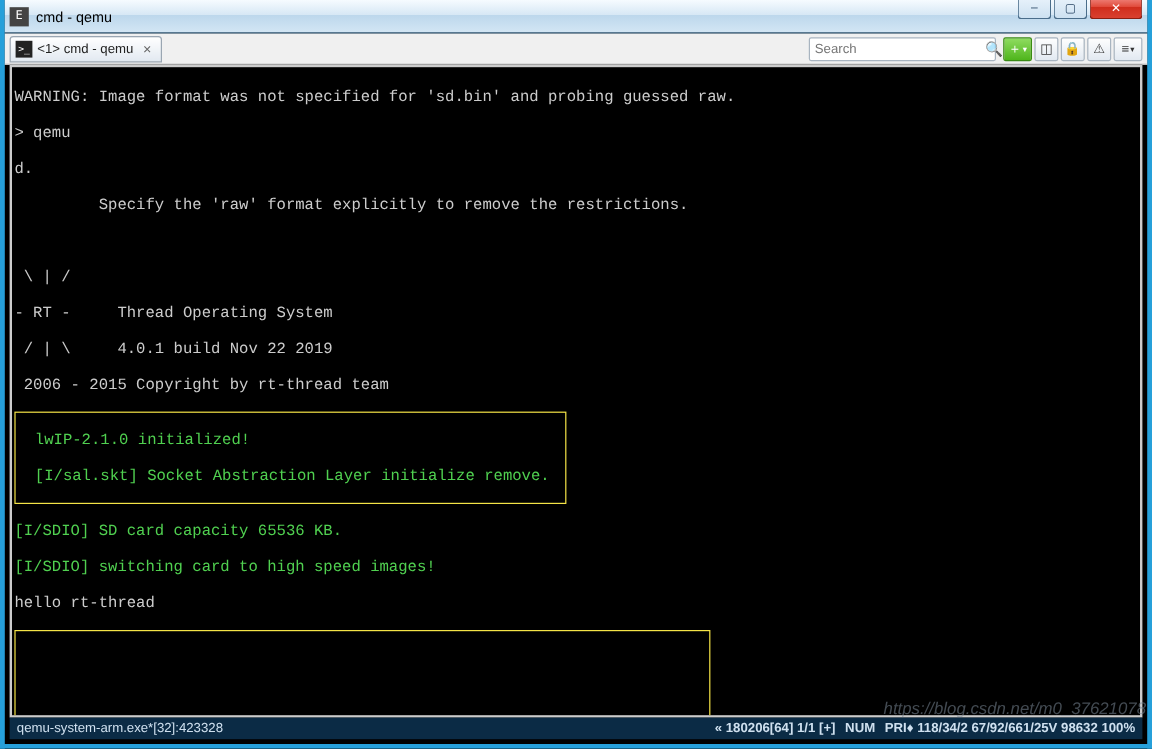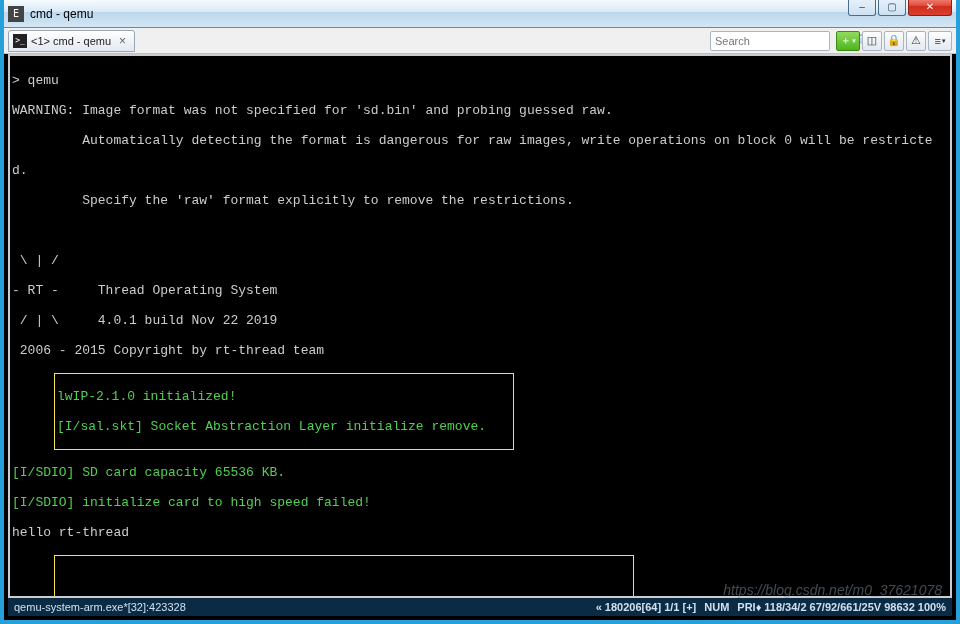--- a/index.html
+++ b/index.html
@@ -11,44 +11,44 @@
   .titlebar .title-text{flex:1;font-size:12px;color:#000;}
   .win-btns{display:flex;gap:2px;align-self:flex-start;margin-top:-2px;}
   .win-btn{width:28px;height:18px;border:1px solid #4a6d8a;border-top:none;border-radius:0 0 3px 3px;background:linear-gradient(to bottom,#e8f2fb,#cde1f1);display:flex;align-items:center;justify-content:center;font-size:10px;color:#284563;}
   .win-btn.close{width:44px;background:linear-gradient(to bottom,#f08880,#e14b3b 45%,#cf2d1c 46%,#d9402f);color:#fff;border-color:#8a1f12;}
   
   .toolbar{height:26px;background:#f0f0f0;border-bottom:1px solid #c0c0c0;display:flex;align-items:center;padding:1px 4px;}
   .tab{height:22px;border:1px solid #9aa6b2;border-radius:3px 3px 0 0;background:linear-gradient(to bottom,#fff,#e2e9f1);display:flex;align-items:center;padding:0 8px 0 4px;font-size:11px;color:#222;}
   .tab .tab-ico{width:14px;height:14px;background:#222;margin-right:4px;color:#fff;font:8px/14px monospace;text-align:center;}
   .tab .close-x{margin-left:8px;color:#666;font-size:12px;}
   .toolbar .spacer{flex:1;}
-  .search{height:20px;width:120px;border:1px solid #a8b4c0;border-radius:2px;background:#fff;display:flex;align-items:center;padding:0 4px;margin-right:4px;}
+  .search{height:20px;width:156px;border:1px solid #a8b4c0;border-radius:2px;background:#fff;display:flex;align-items:center;padding:0 4px;margin-right:4px;}
   .search input{border:none;outline:none;flex:1;font-size:11px;background:transparent;}
   .mag{color:#5a7ca1;font-size:12px;}
   .tbtn{width:20px;height:20px;border:1px solid #a8b4c0;border-radius:2px;background:linear-gradient(to bottom,#fefefe,#e2e9f1);display:flex;align-items:center;justify-content:center;font-size:11px;color:#333;margin-left:2px;}
   .tbtn.green{background:linear-gradient(to bottom,#8fdc60,#4fb51c);border-color:#3a8a14;color:#fff;}
   .tbtn .chev{font-size:7px;margin-left:1px;}
   .tbtn.menu{width:24px;}
   
   .terminal{position:absolute;top:54px;left:4px;right:4px;bottom:22px;background:#000;overflow:hidden;border:2px solid #ccc;}
   .term-inner{font-family:Consolas,"Courier New",monospace;font-size:13px;line-height:15px;color:#ccc;padding:2px 2px 2px 2px;white-space:pre;}
   .line{min-height:14px;display:block;white-space:pre;}
   .gold{color:#c0a000;}
   .green{color:#3ec43e;}
   .lgreen{color:#50d050;}
   .gray{color:#cccccc;}
-  .box{border:1px solid #f5e447;display:block;padding:0 2px;margin-left:42px;}
+  .box{border:1px solid #f5e447;display:block;padding:0 16px;}
   .boxA{width:460px;}
   .boxB{width:580px;}
   
   .statusbar{position:absolute;left:4px;right:4px;bottom:4px;height:18px;background:#0b2b45;color:#cfe0ef;display:flex;align-items:center;font-size:11px;padding:0 6px;}
   .statusbar .sb-left{flex:1;}
   .statusbar .sb-seg{margin-left:8px;color:#cfe0ef;font-weight:bold;}
   
-  .watermark{position:absolute;right:14px;bottom:22px;color:#7a8896;font-size:14px;font-style:italic;opacity:.55;font-family:sans-serif;pointer-events:none;}
+  .watermark{position:absolute;right:1px;bottom:22px;color:#7a8896;font-size:14px;font-style:italic;opacity:.55;font-family:sans-serif;pointer-events:none;}
 </style>
 </head>
 <body>
 
 <div class="app-window">
 
   <div class="titlebar">
     <div class="app-icon">E</div>
     <div class="title-text">cmd - qemu</div>
     <div class="win-btns">
@@ -91,36 +91,35 @@
         <span>⚠</span>
       </div>
     <div class="tbtn menu">
         <span>≡</span>
         <span class="chev">▾</span>
       </div>
   </div>
 
   <div class="terminal">
     <div class="term-inner">
+<span class="line gray">WARNING: Image format was not specified for 'sd.bin' and probing guessed raw.</span>
 <span class="line gray">&gt; qemu</span>
-<span class="line gray">WARNING: Image format was not specified for 'sd.bin' and probing guessed raw.</span>
-<span class="line gray">         Automatically detecting the format is dangerous for raw images, write operations on block 0 will be restricte</span>
 <span class="line gray">d.</span>
 <span class="line gray">         Specify the 'raw' format explicitly to remove the restrictions.</span>
 <span class="line gray">&nbsp;</span>
 <span class="line gray"> \ | /</span>
 <span class="line gray">- RT -     Thread Operating System</span>
 <span class="line gray"> / | \     4.0.1 build Nov 22 2019</span>
 <span class="line gray"> 2006 - 2015 Copyright by rt-thread team</span>
 <span class="box boxA">
 <span class="line lgreen">lwIP-2.1.0 initialized!</span>
 <span class="line lgreen">[I/sal.skt] Socket Abstraction Layer initialize remove.</span>
 </span>
 <span class="line lgreen">[I/SDIO] SD card capacity 65536 KB.</span>
-<span class="line lgreen">[I/SDIO] initialize card to high speed failed!</span>
+<span class="line lgreen">[I/SDIO] switching card to high speed images!</span>
 <span class="line gray">hello rt-thread</span>
 <span class="box boxB">
 
 
 
 
 
 
 
 

